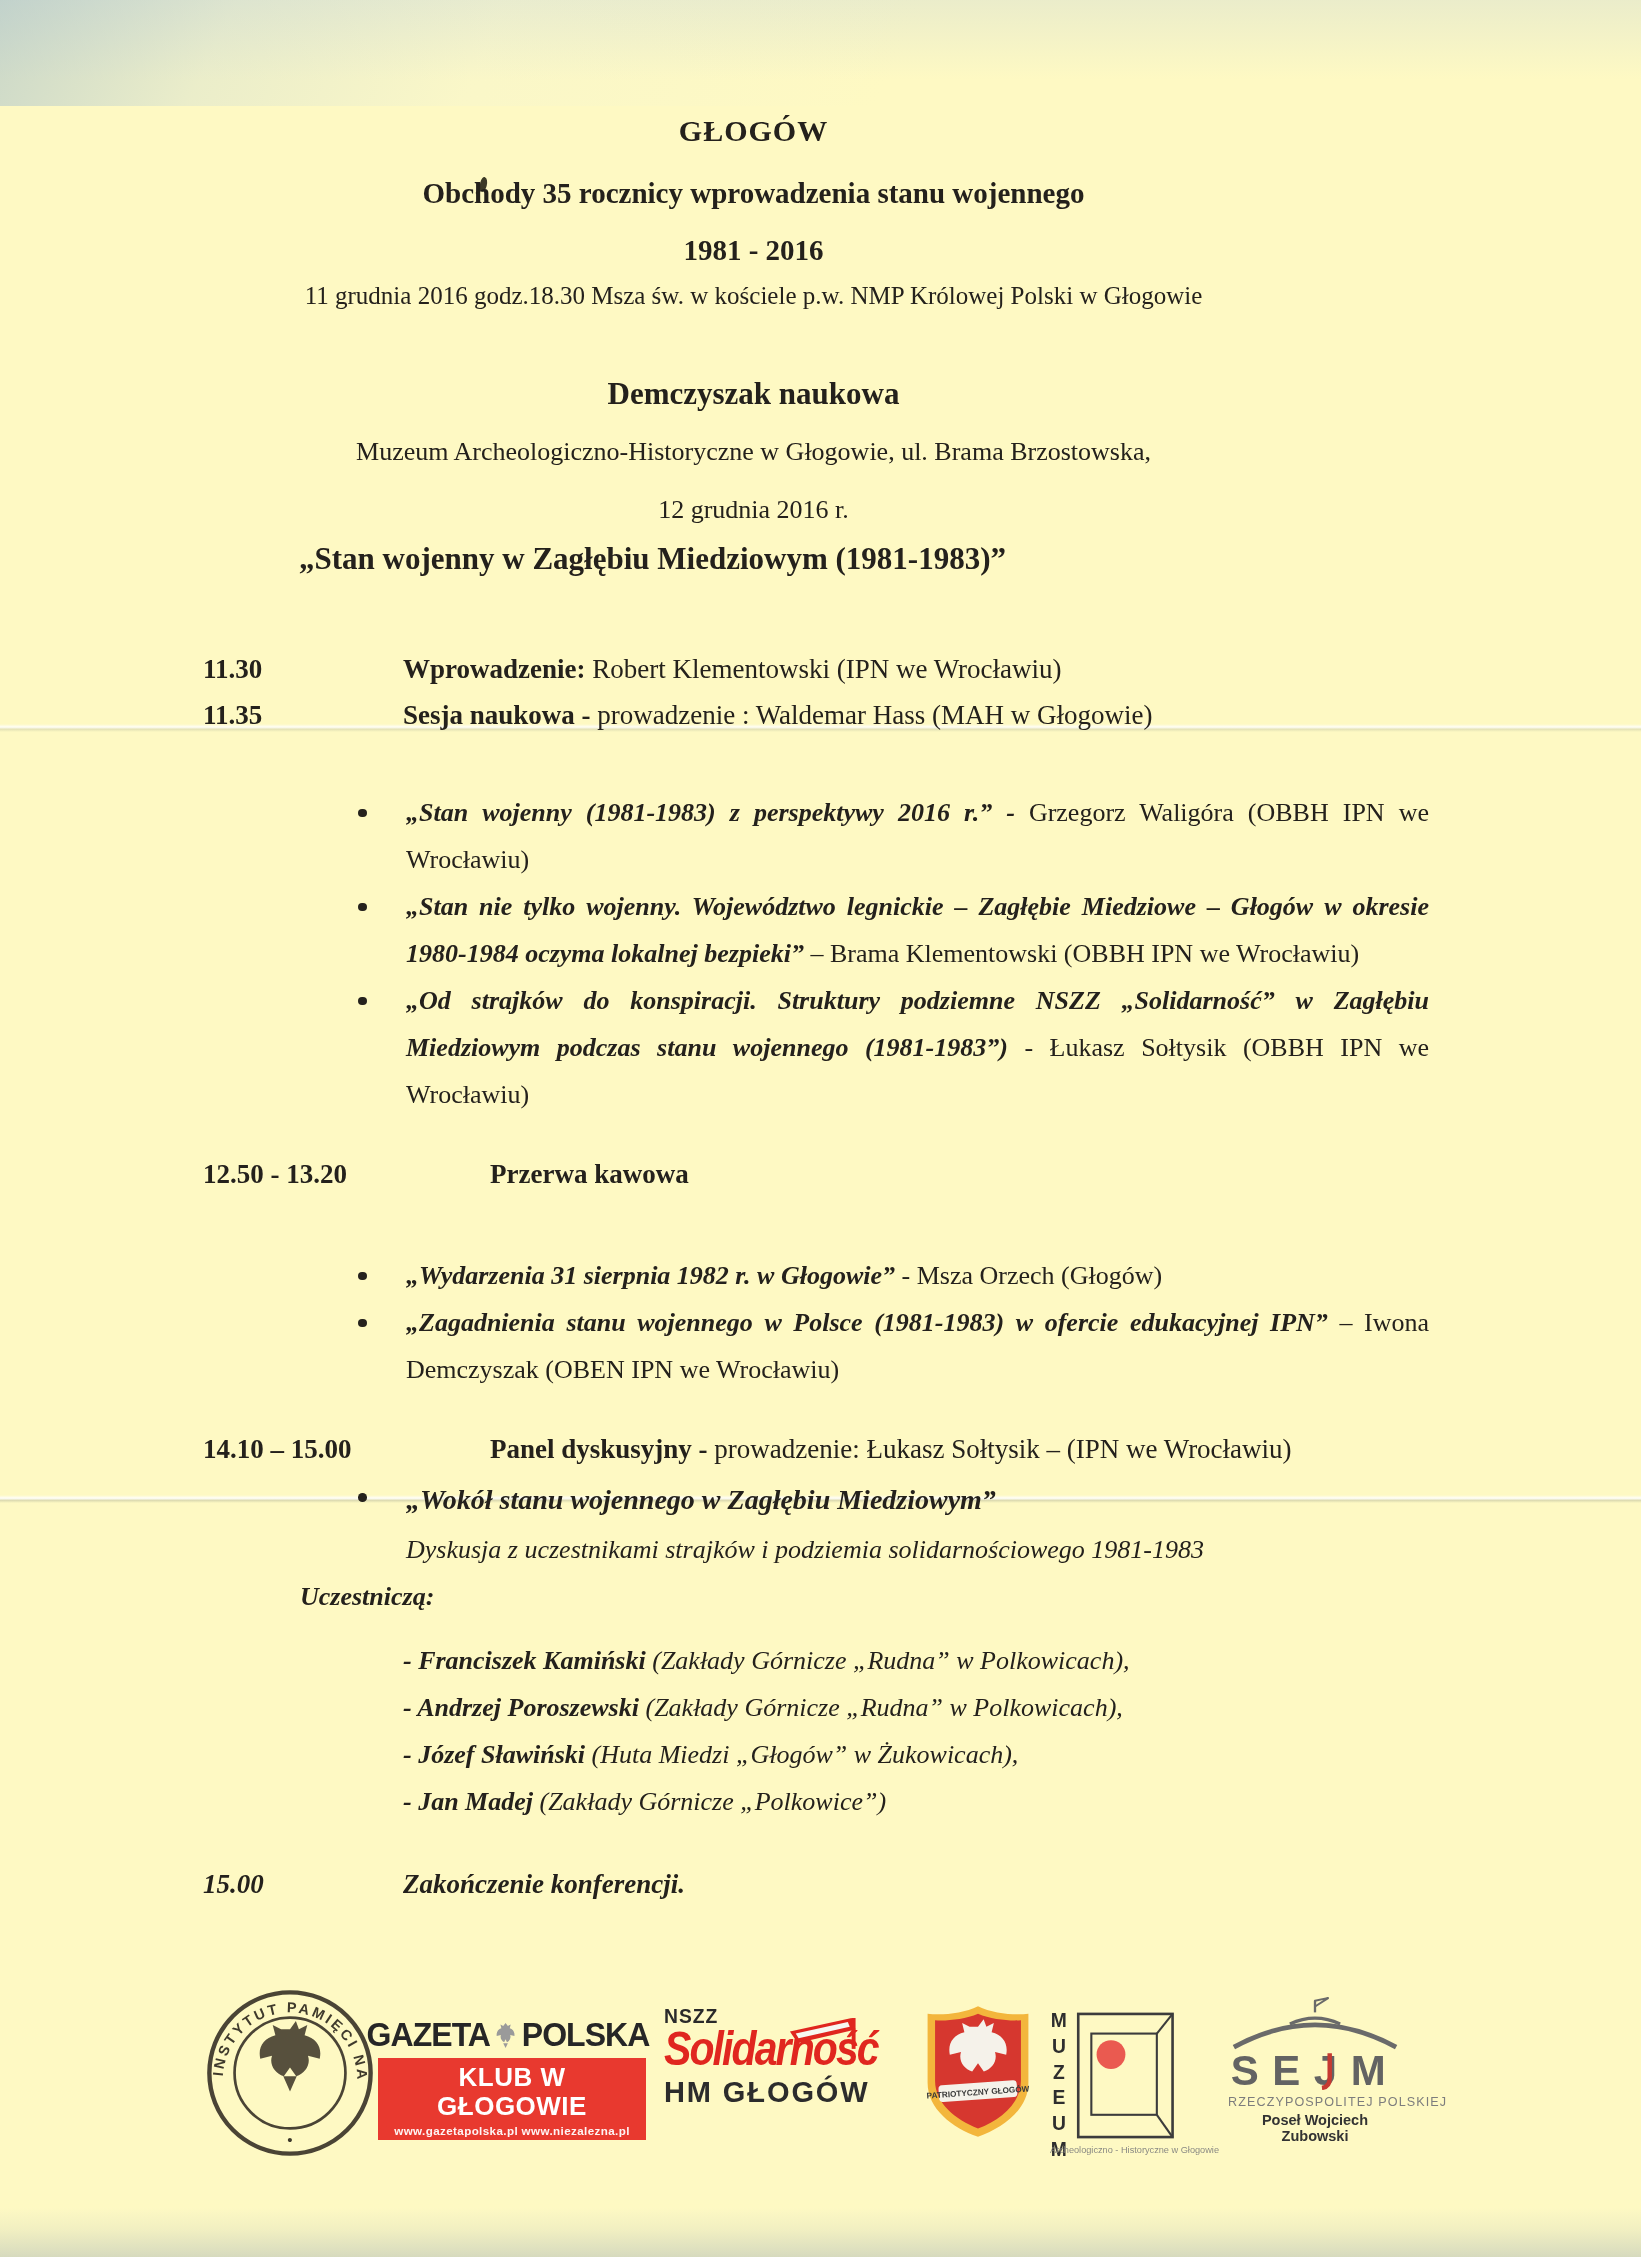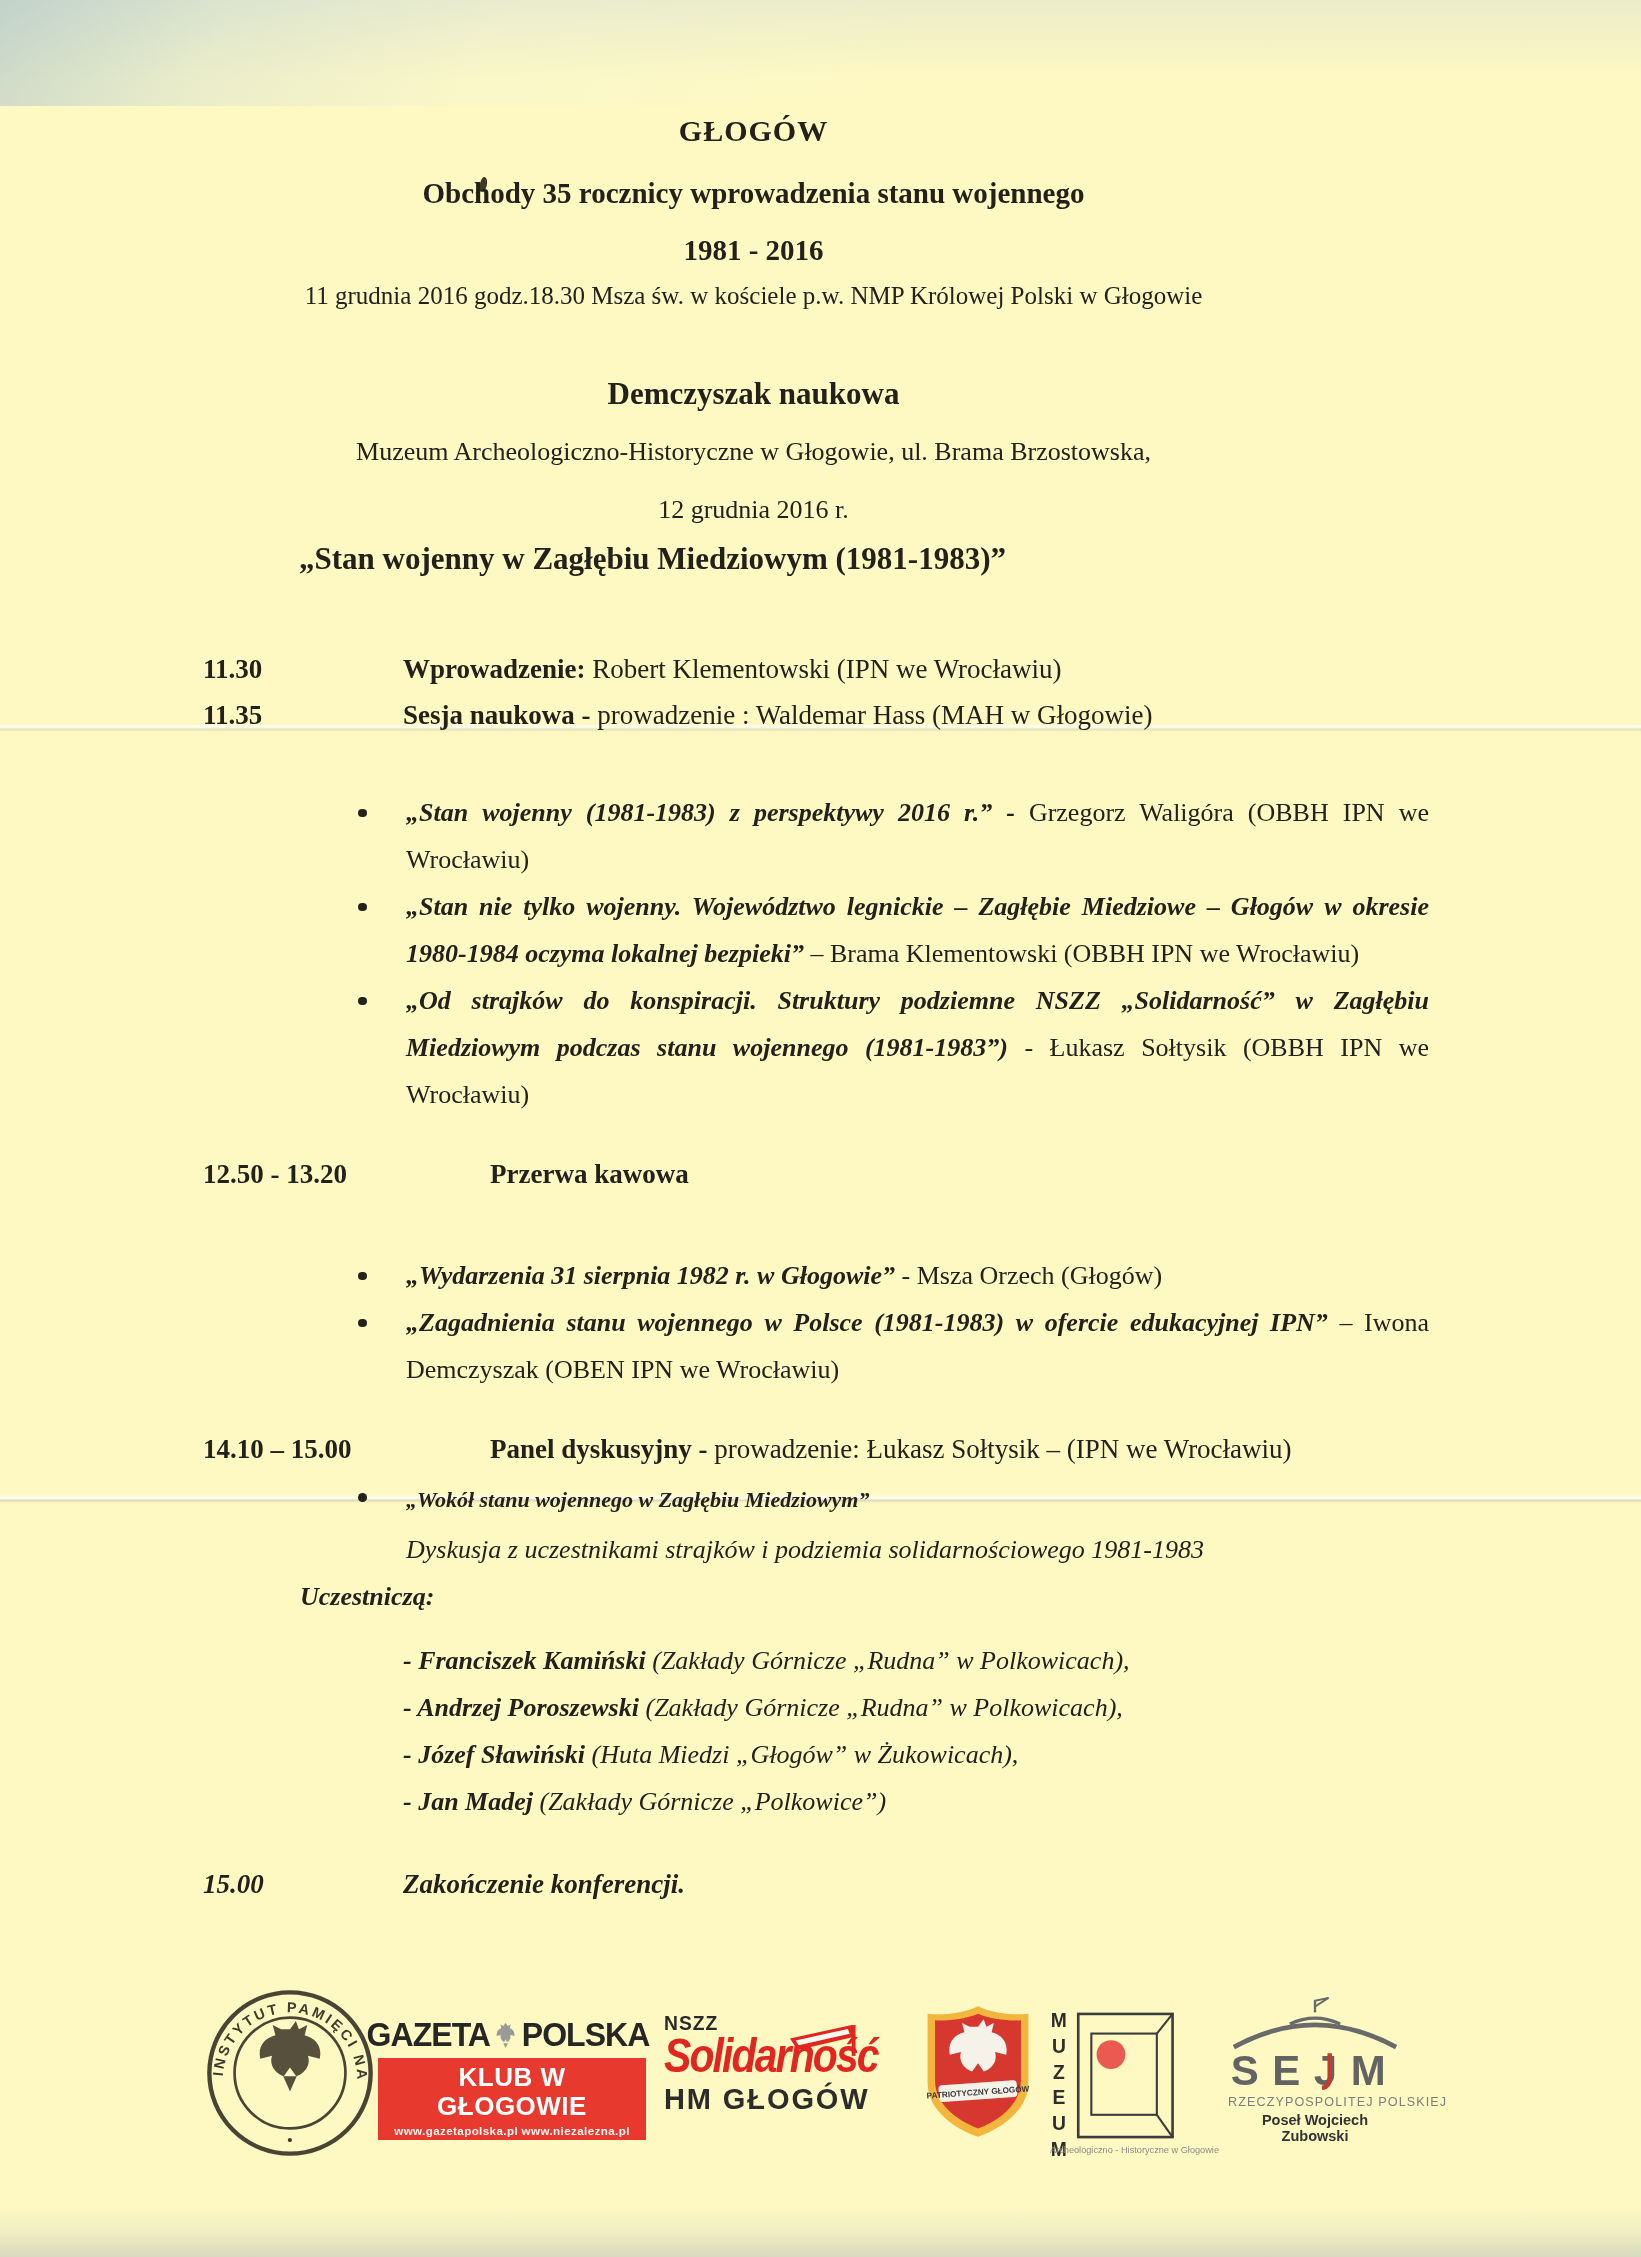--- a/index.html
+++ b/index.html
@@ -53,21 +53,21 @@
   .row-panel{margin-bottom:19.3px;}
   .row-closing{margin-top:44px;}
   .row-closing .time,.row-closing .body{font-weight:bold;font-style:italic;}
 
   ul.talks{list-style:none;margin:0 0 41px 0;padding:0 0 0 203px;}
   ul.talks li{position:relative;font-size:26px;line-height:47px;text-align:justify;}
   ul.talks li .dot{position:absolute;left:-48px;top:19.3px;width:8.7px;height:8.7px;border-radius:50%;background:#25221d;}
   .t{font-weight:bold;font-style:italic;}
   .s{font-style:normal;font-weight:normal;}
 
-  .panel-topic{position:relative;margin-left:203px;font-size:22px;line-height:29px;font-weight:bold;font-style:italic;margin-bottom:21px;}
+  .panel-topic{position:relative;margin-left:203px;font-size:28px;line-height:29px;font-weight:bold;font-style:italic;margin-bottom:21px;}
   .panel-topic .dot{position:absolute;left:-48px;top:8.7px;width:8.7px;height:8.7px;border-radius:50%;background:#25221d;}
   .panel-note{margin-left:203px;font-size:26px;font-style:italic;margin-bottom:17.4px;}
   .participants-heading{margin-left:97px;font-size:26px;font-weight:bold;font-style:italic;margin-bottom:25px;}
   ul.participants{list-style:none;margin:0;padding:0 0 0 200px;}
   ul.participants li{font-size:26px;line-height:47px;font-style:italic;}
   .p-name{font-weight:bold;}
 
   
   .logos{position:absolute;left:0;top:1987px;width:1641px;height:183px;font-family:"Liberation Sans","DejaVu Sans",sans-serif;}
   .logo{position:absolute;}
@@ -75,21 +75,21 @@
   .logo-ipn{left:206px;top:1.9px;width:168px;height:168px;}
   .logo-ipn svg{width:100%;height:100%;}
 
   .logo-gazeta{left:378px;top:29px;width:268px;}
   .gz-title{display:flex;align-items:center;justify-content:center;gap:3.9px;font-size:33px;font-weight:900;color:#262626;letter-spacing:-1px;transform:scaleX(.97);transform-origin:left;}
   .gz-eagle{width:25px;height:29px;flex:none;}
   .gz-red{margin-top:3.9px;background:#e8392f;color:#fff;text-align:center;padding:4.8px 3.9px 3.9px;}
   .gz-club{font-size:26px;font-weight:bold;letter-spacing:0.5px;line-height:29px;}
   .gz-urls{font-size:11.6px;font-weight:bold;letter-spacing:0.4px;opacity:.95;margin-top:2.9px;}
 
-  .logo-solid{left:664px;top:26px;width:259px;}
+  .logo-solid{left:664px;top:19px;width:259px;}
   .sd-nszz{font-size:19.3px;font-weight:800;color:#2a2a2a;letter-spacing:1px;}
   .sd-script-wrap{position:relative;margin-top:1.9px;}
   .sd-flag{position:absolute;left:124px;top:-13.5px;width:83px;height:33px;}
   .sd-script{font-size:41px;line-height:44px;font-weight:900;font-style:italic;color:#e0261f;letter-spacing:-1.9px;transform:scaleY(1.15);transform-origin:left bottom;}
   .sd-hm{font-size:29px;font-weight:800;color:#2c2c2c;letter-spacing:1.9px;margin-top:1.9px;}
 
   .logo-shield{left:922px;top:17.4px;width:112px;height:135px;}
   .logo-shield svg{width:100%;height:100%;}
 
   .logo-muzeum{left:1050px;top:23px;width:174px;}

